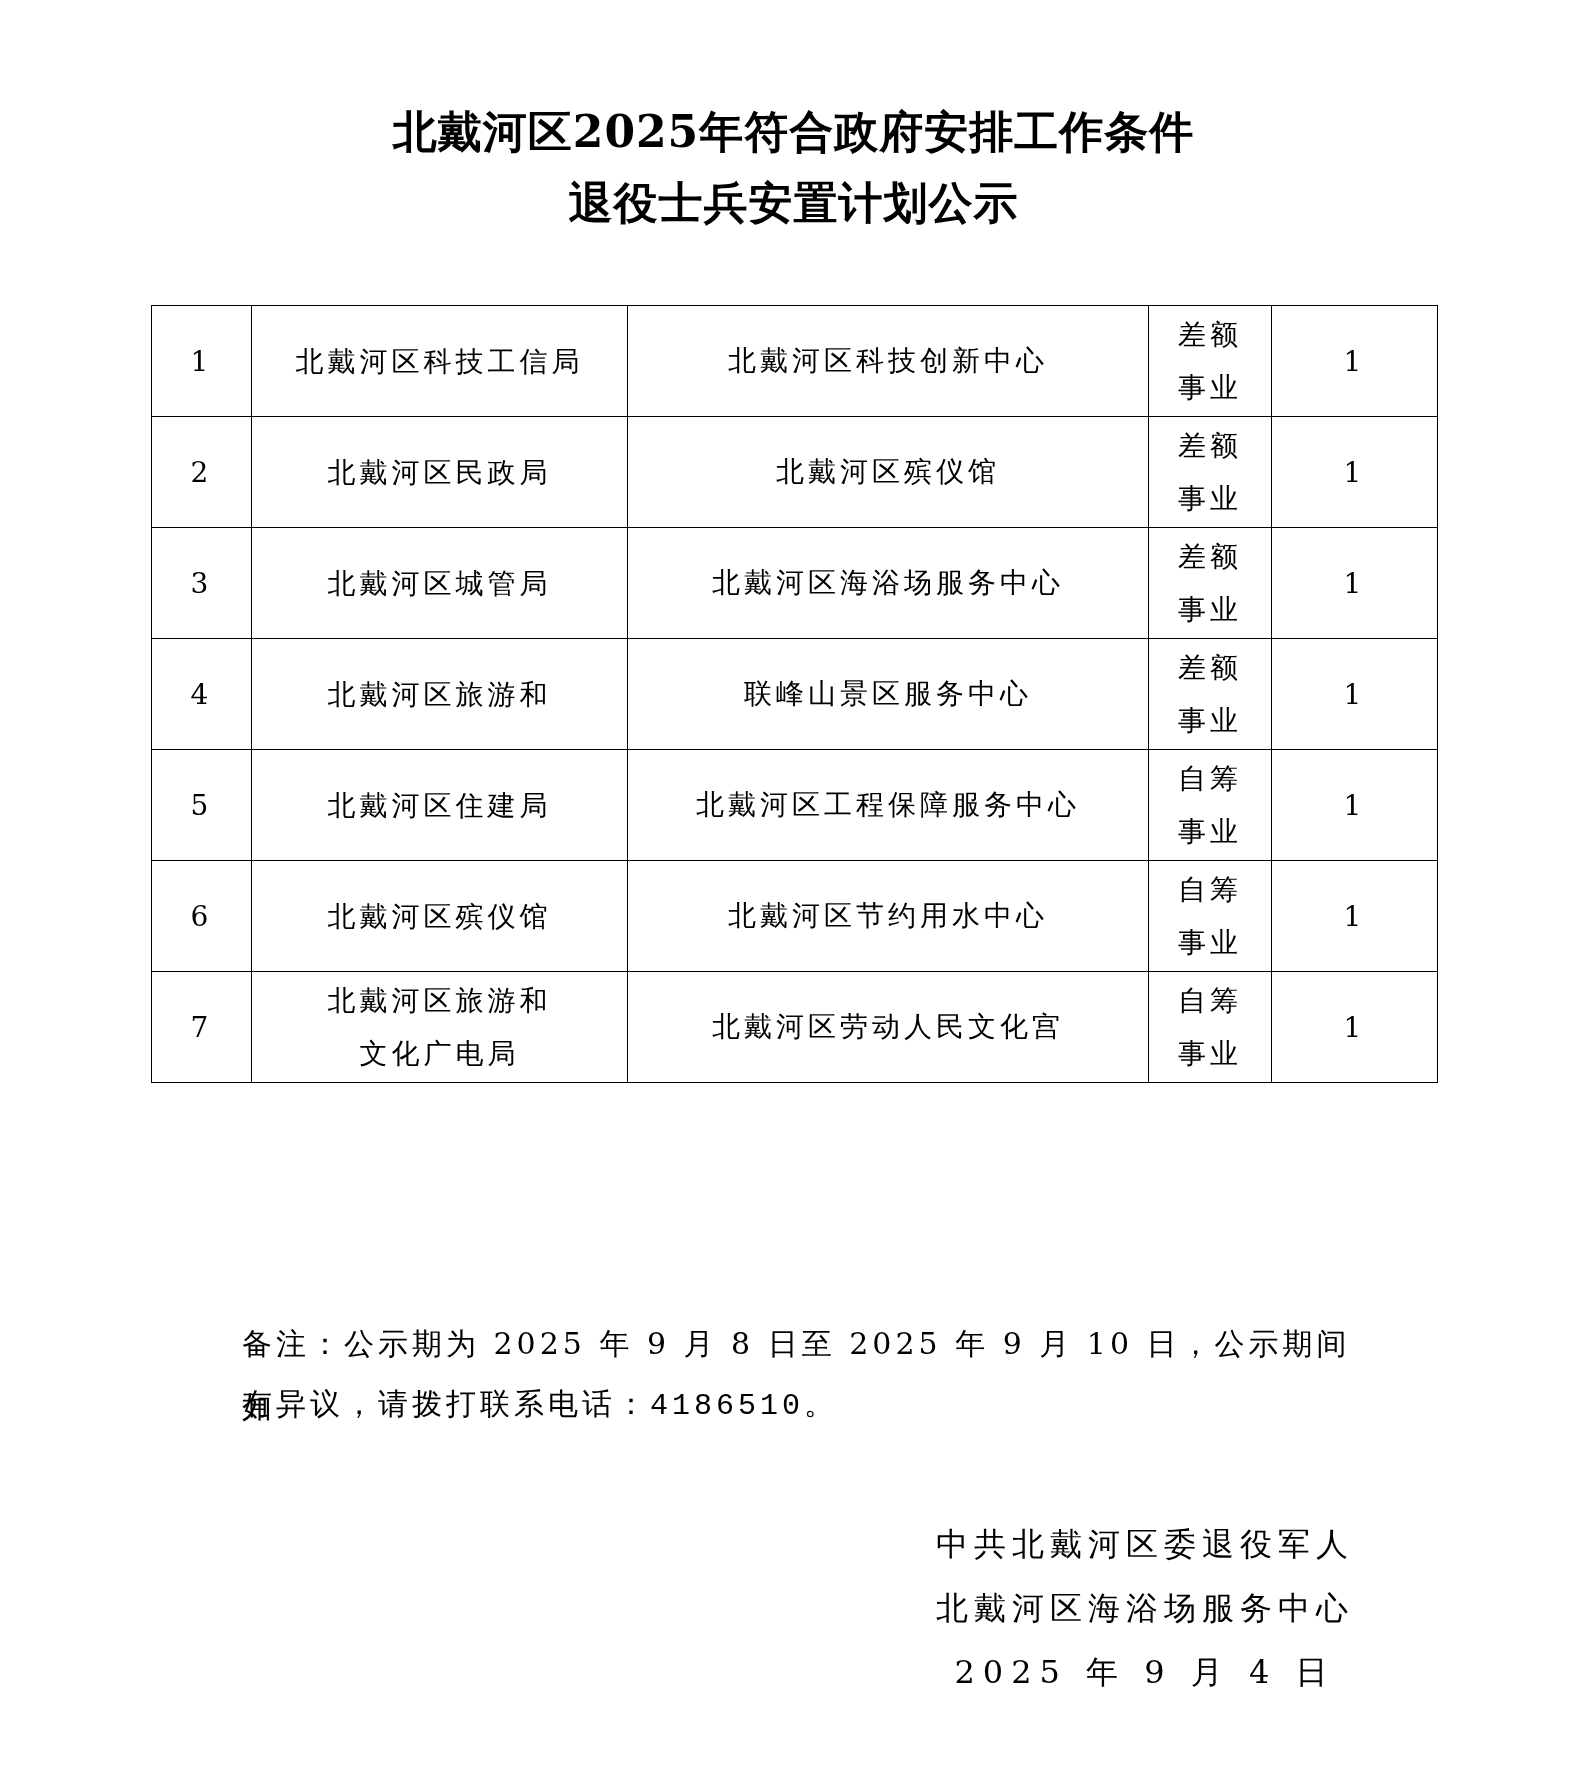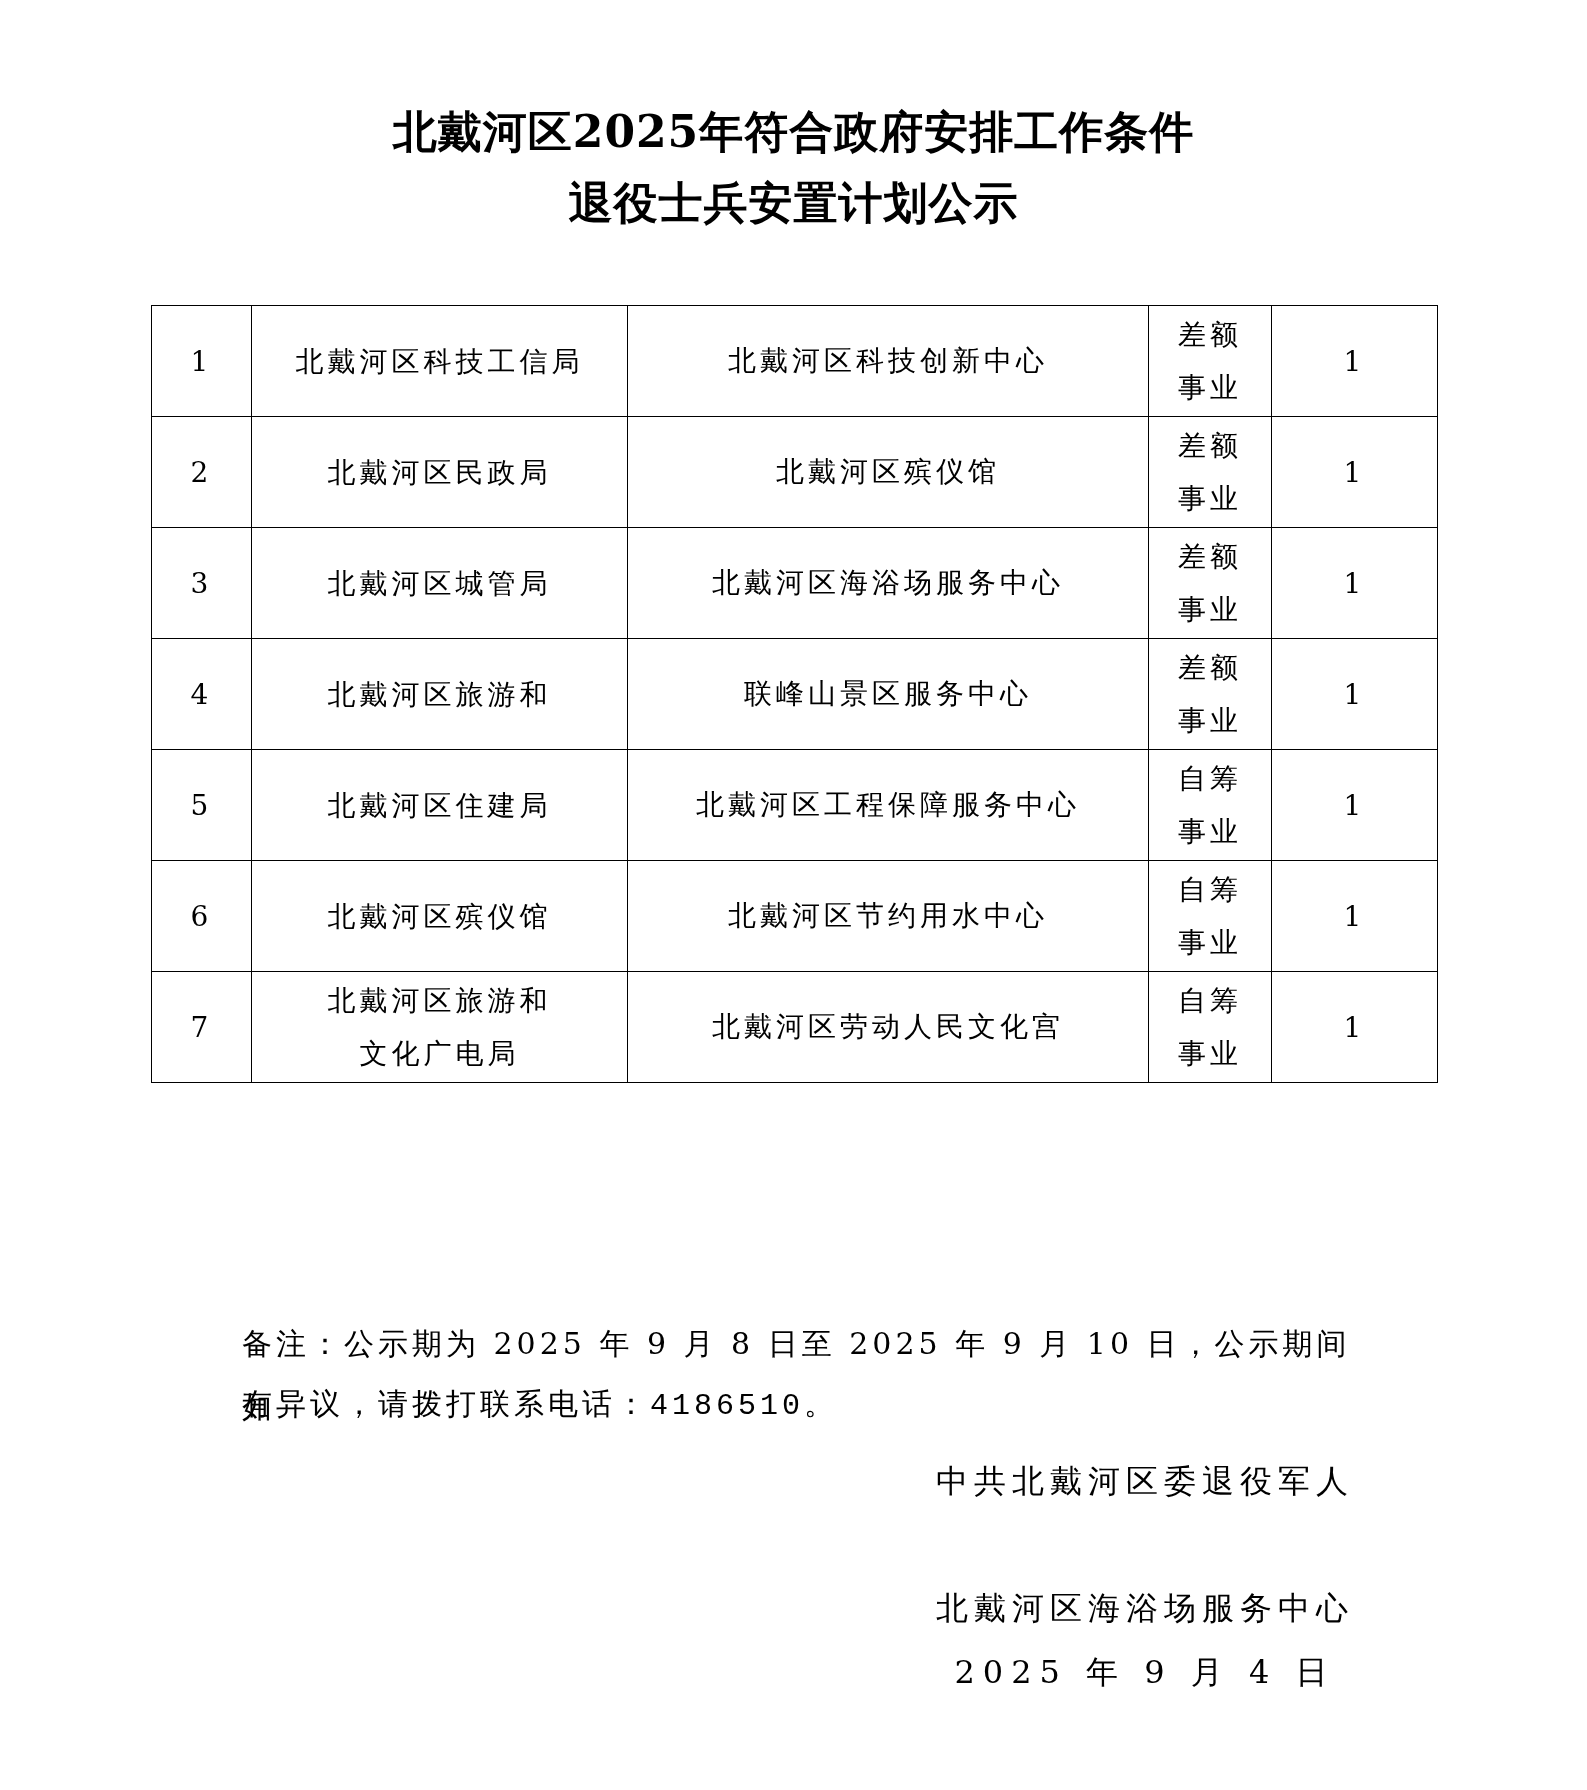--- a/index.html
+++ b/index.html
@@ -32,21 +32,21 @@
   .note {
     position: absolute; left: 242px; width: 1140px;
     font-size: 30px; line-height: 63px; letter-spacing: 4px;
   }
   .note.n1 { top: 1312px; }
   .note.n2 { top: 1375px; font-family: Liberation Mono, monospace; }
   .sign {
     position: absolute; left: 920px; width: 450px; text-align: center;
     font-size: 32px; line-height: 63px; letter-spacing: 6px;
   }
-  .sign.s1 { top: 1450px; }
+  .sign.s1 { top: 1513px; }
   .sign.s2 { top: 1577px; }
   .sign.s3 { top: 1641px; letter-spacing: 8px; }
 </style>
 </head>
 <body>
 
 <div class="title l1">北戴河区2025年符合政府安排工作条件</div>
 <div class="title l2">退役士兵安置计划公示</div>
 
 <table class="plan">

